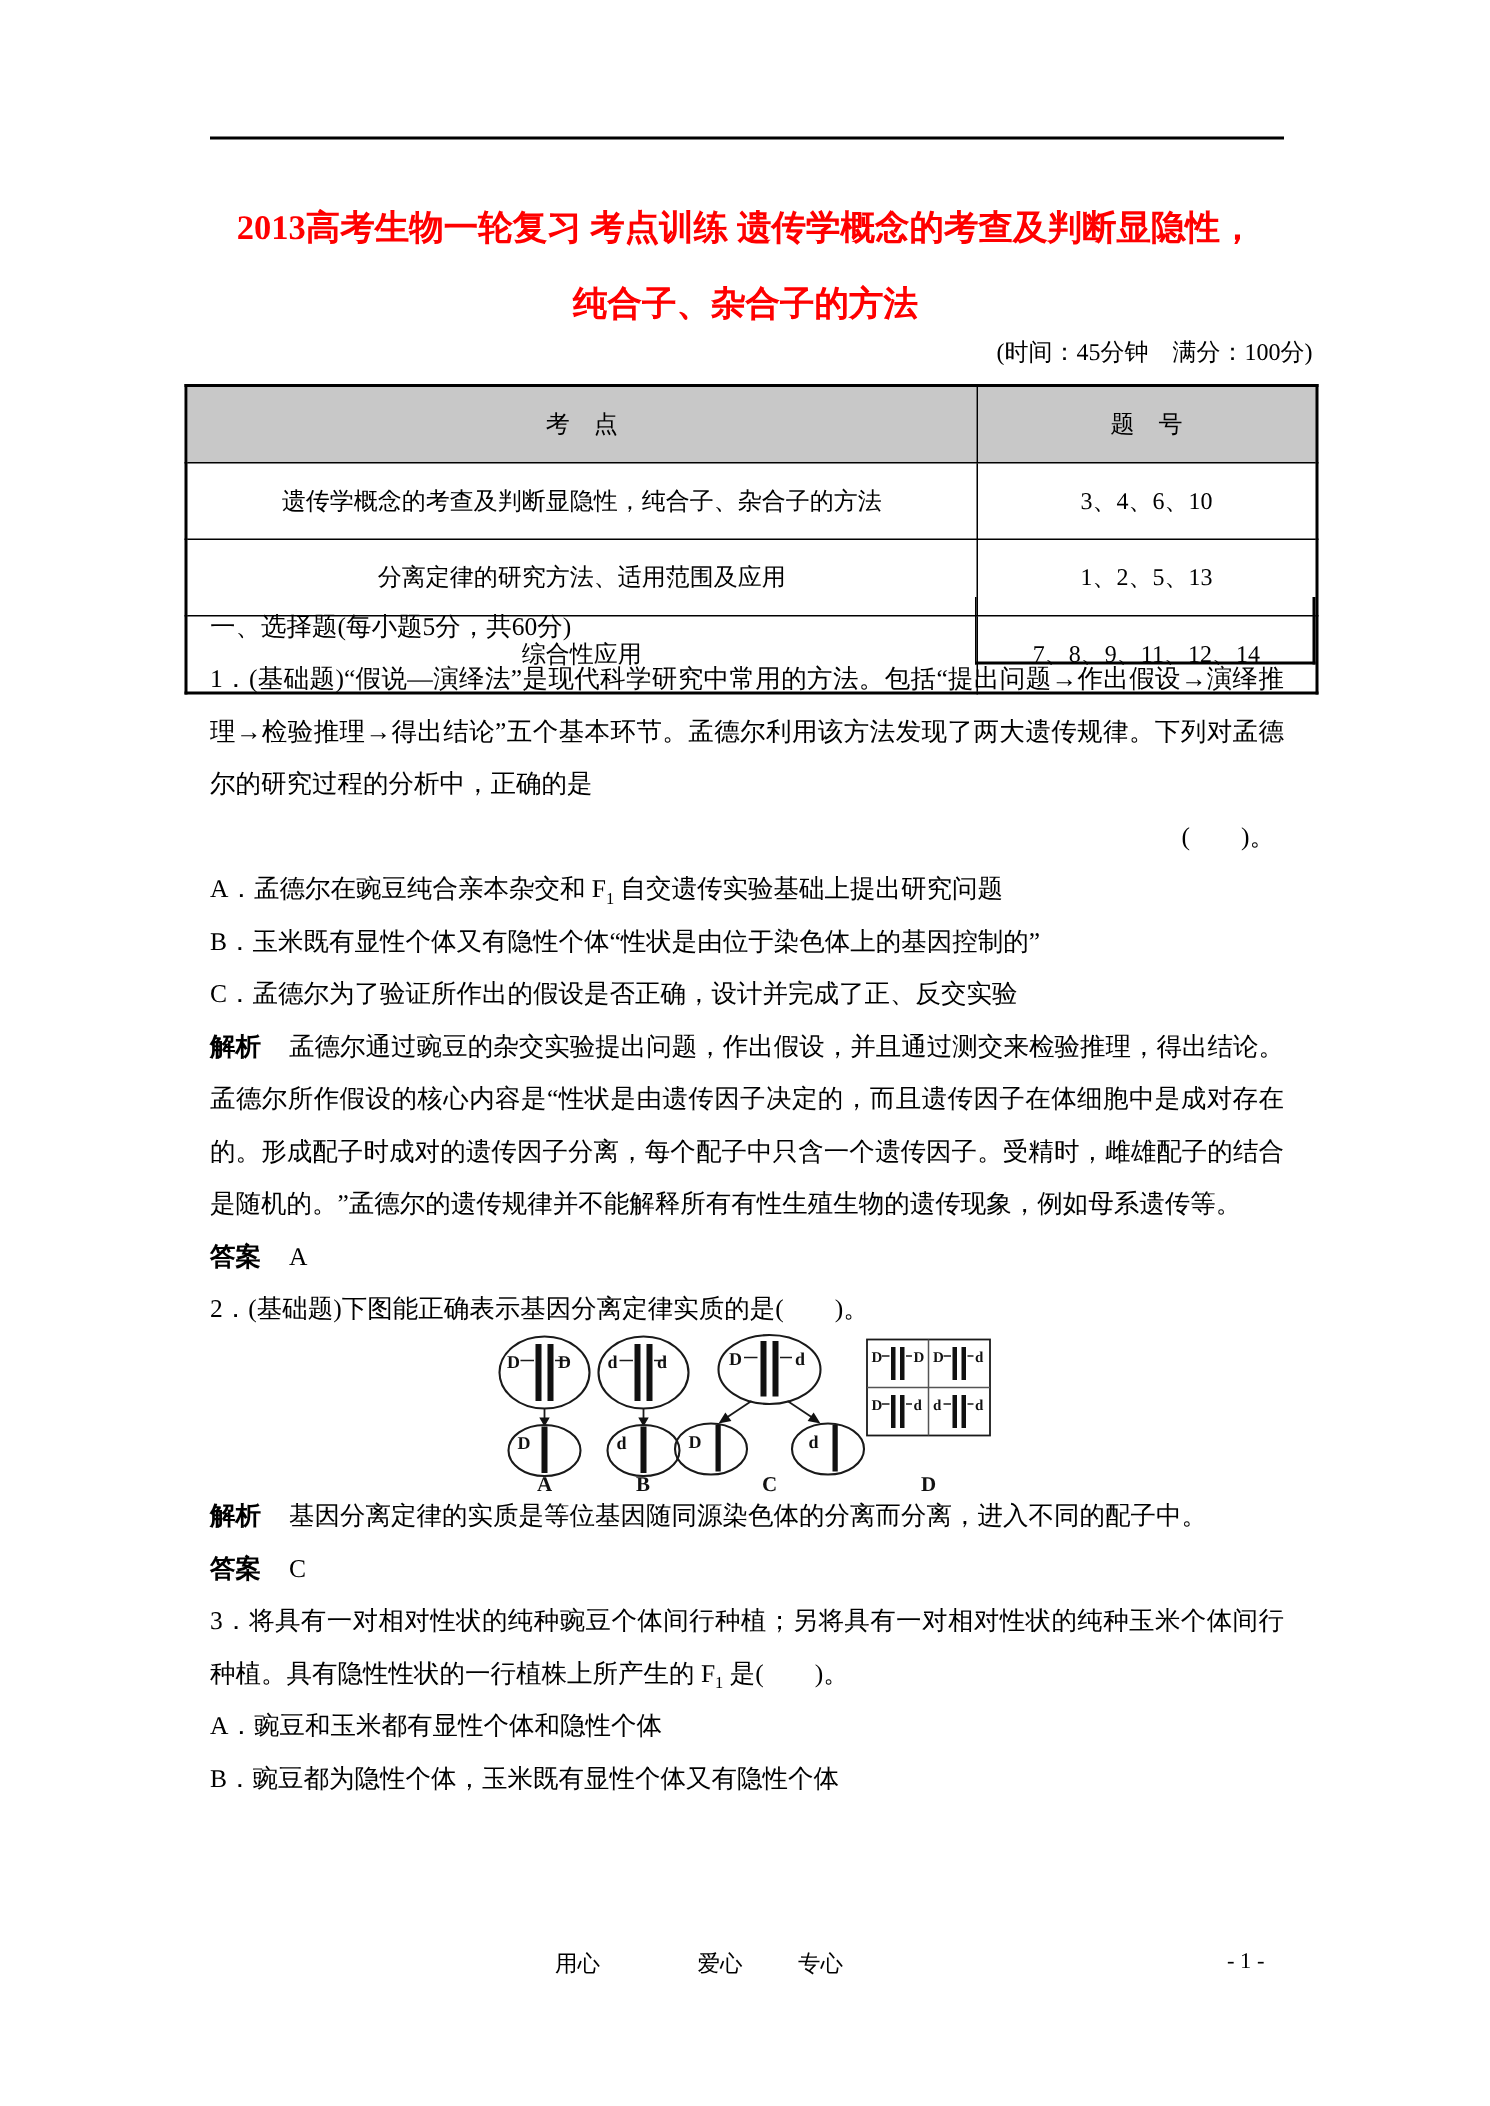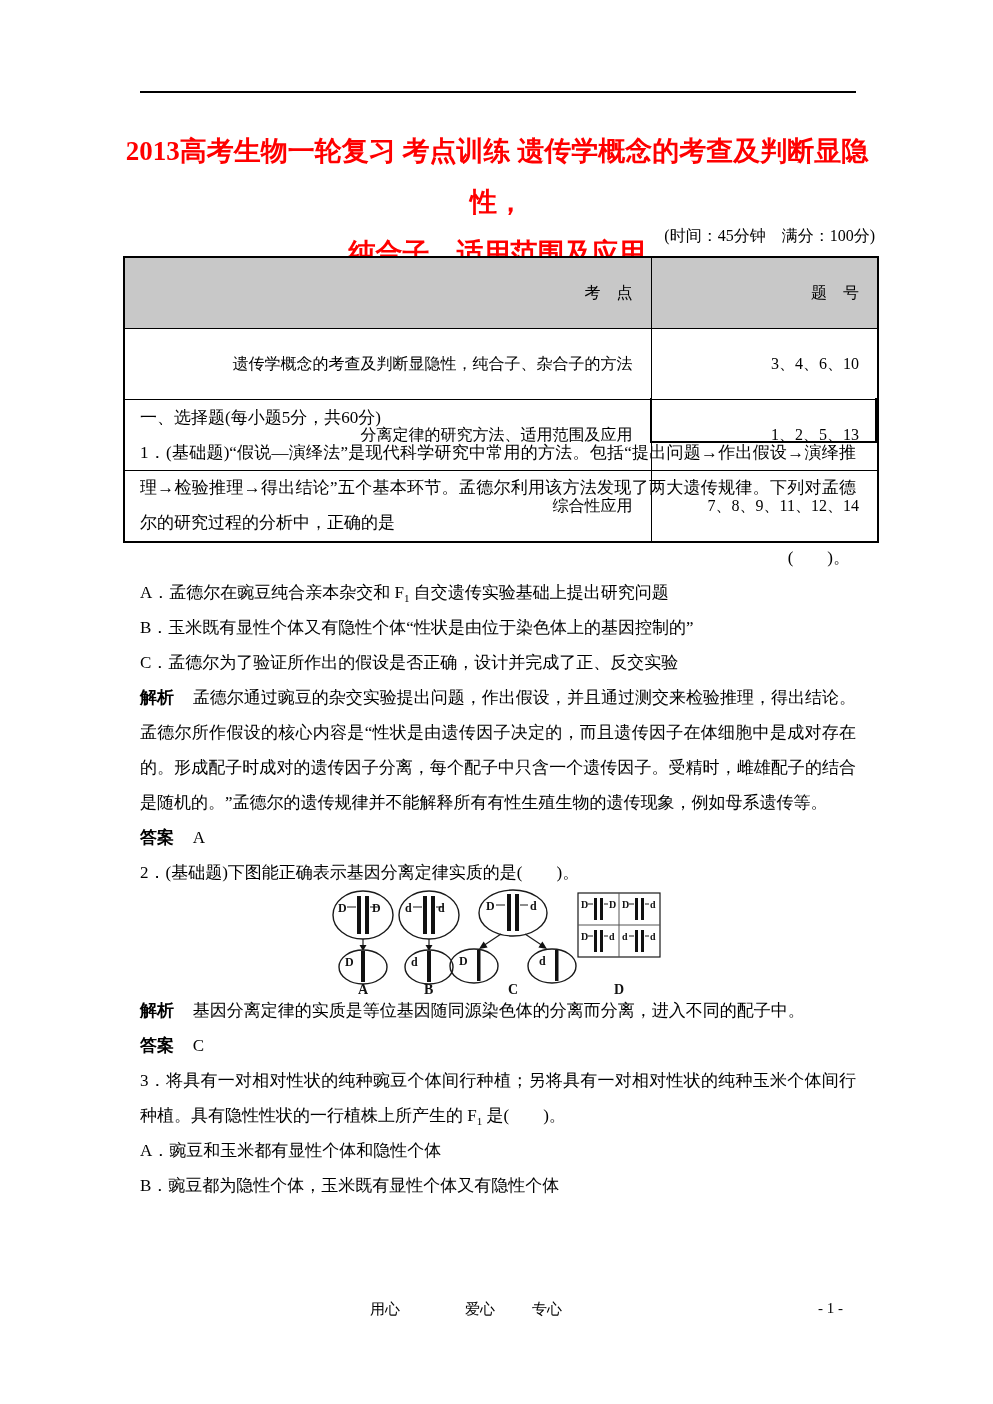--- a/index.html
+++ b/index.html
@@ -1,25 +1,25 @@
 <!DOCTYPE html>
 <html><head>
 <meta charset="utf-8">
 <style>
   html,body{margin:0;padding:0;background:#ffffff;}
   .page{position:relative;width:993px;height:1404px;background:#fff;overflow:hidden;
         font-family:"Liberation Serif","DejaVu Serif",serif;color:#000;}
   .header-rule{position:absolute;left:140px;top:91px;width:716px;height:2px;background:#000;}
   .title{position:absolute;left:119px;top:126px;width:756px;text-align:center;
-         color:#ff0000;font-size:27px;font-weight:bold;line-height:51px;}
+         color:#ff0000;font-size:23px;font-weight:bold;line-height:51px;}
   .meta{position:absolute;left:119px;top:224px;width:756px;text-align:right;
         font-size:16px;line-height:24px;}
   .qtable{position:absolute;left:123px;top:256px;border-collapse:collapse;table-layout:fixed;width:754px;}
-  .qtable td,.qtable th{border:1px solid #000;text-align:right;font-size:16px;
-        font-weight:normal;height:34px;padding:18px;overflow:hidden;}
+  .qtable td,.qtable th{border:1px solid #000;text-align:center;font-size:16px;
+        font-weight:normal;height:34px;padding:8px;overflow:hidden;}
   .qtable{border:2px solid #000;}
   .qtable th{background:#c8c8c8;}
   .col-topic{width:527px;}
   .col-num{width:227px;}
   .extra-cell{position:absolute;left:650px;top:398px;width:227px;height:45px;box-sizing:border-box;
         border-left:1px solid #000;border-right:2px solid #000;border-bottom:2px solid #000;}
   .main{position:absolute;left:140px;top:400px;width:716px;font-size:17px;line-height:35px;}
   .main p{margin:0;text-align:justify;}
   .main p.left{text-align:left;}
   .paren{text-align:right !important;padding-right:6px;}
@@ -47,21 +47,21 @@
 </style>
 </head>
 <body>
 
 <div class="page">
 
   <div class="header-rule"></div>
 
   <div class="title">
     <div>2013高考生物一轮复习 考点训练 遗传学概念的考查及判断显隐性，</div>
-    <div>纯合子、适用范围及应用</div>
+    <div>纯合子、杂合子的方法</div>
   </div>
 
   <div class="meta">(时间：45分钟　满分：100分)</div>
 
   <table class="qtable">
     <colgroup>
         <col class="col-topic">
         <col class="col-num">
       </colgroup>
     <tbody>

